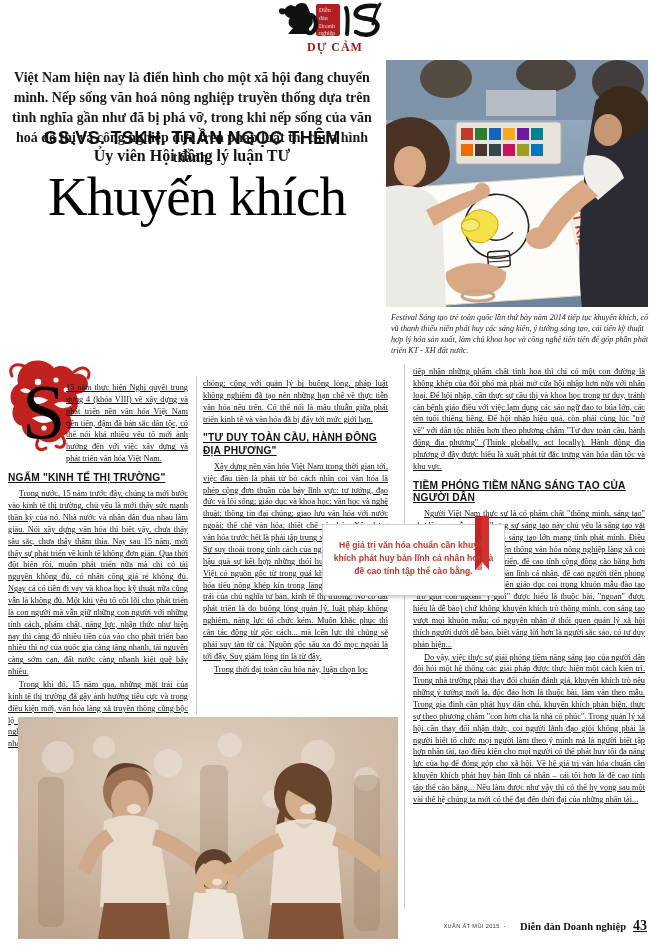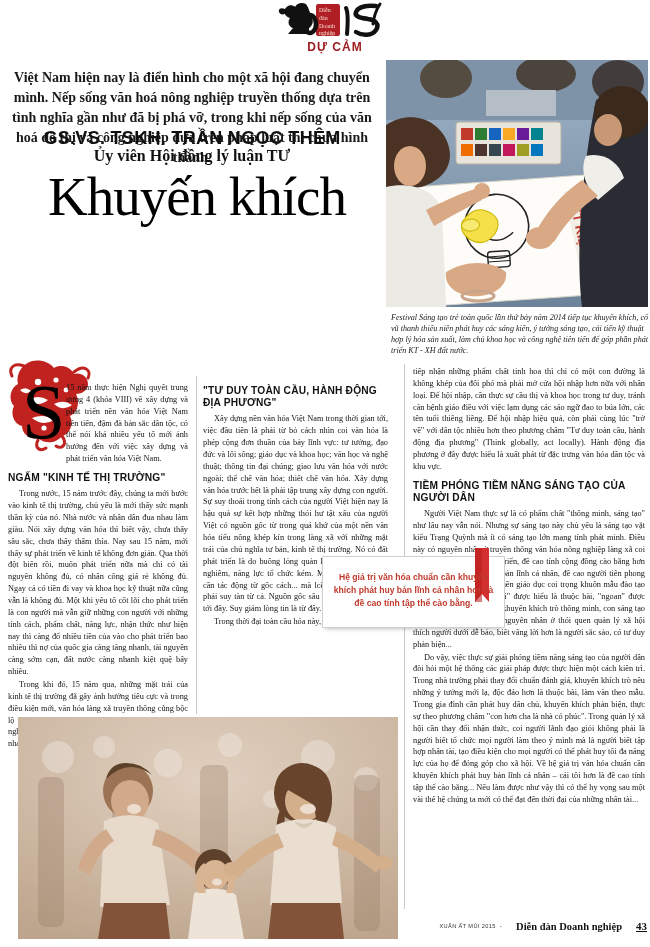--- a/index.html
+++ b/index.html
@@ -20,21 +20,21 @@
     left: 276px; top: 0px;
     width: 118px; height: 58px;
   }
   .logo-wrap { position: relative; width: 118px; height: 44px; }
   .logo-svg { position: absolute; left: 0; top: 0; }
   .logo-sub {
     position: absolute;
     left: 0; top: 40px;
     width: 118px;
     text-align: center;
-    font-family: Liberation Sans, sans-serif;
+    font-family: Liberation Serif, serif;
     font-weight: bold;
     font-size: 12px;
     letter-spacing: 1px;
     color: #9d1c20;
   }
 
   
   #deck {
     position: absolute;
     left: 8px; top: 68px;
@@ -133,20 +133,21 @@
     color: #000;
   }
 
   
   .col {
     position: absolute;
     font-size: 8.3px;
     line-height: 1.43;
     text-align: justify;
     color: #141414;
+    text-decoration: underline;
   }
   .col p { margin: 0 0 1px 0; text-indent: 11px; }
   .col p.noind { text-indent: 0; }
   #col1 { left: 8px; top: 382px; width: 180px; }
   #col1 .lead { text-indent: 0; }
   #col1 .lead-wrap { margin-left: 58px; }
   #col2 { left: 203px; top: 378px; width: 185px; }
   #col3 { left: 413px; top: 366px; width: 232px; }
 
   .sec-head {
@@ -164,21 +165,21 @@
   
   .vrule {
     position: absolute;
     width: 1px;
     background: #c8c8c8;
   }
 
   
   #pullquote {
     position: absolute;
-    left: 322px; top: 556px;
+    left: 322px; top: 524px;
     width: 183px; height: 80px;
   }
   #pq-box {
     position: absolute;
     left: 0; top: 0;
     width: 183px; height: 72px;
     border: 1px solid #cfcfcf;
     background: #fff;
     border-radius: 1px;
     box-shadow: 0 3px 5px -3px rgba(0,0,0,.35);
@@ -225,22 +226,22 @@
   }
   #footer .mag {
     font-family: "Liberation Serif", serif;
     font-weight: bold;
     font-size: 10.5px;
     margin-left: 10px;
   }
   #footer .pg {
     font-family: "Liberation Serif", serif;
     font-weight: bold;
-    font-size: 11px;
-    margin-left: 10px;
+    font-size: 14px;
+    margin-left: 3px;
     text-decoration: underline;
   }
 </style>
 </head>
 <body>
 
 <div id="masthead">
   <div class="logo-wrap">
     <svg class="logo-svg" width="118" height="44" viewBox="0 0 118 44">
 
@@ -395,20 +396,21 @@
 <div class="col" id="col1">
   <div class="lead-wrap">
     <p class="lead">15 năm thực hiện Nghị quyết trung ương 4 (khóa VIII) về xây dựng và phát triển nền văn hóa Việt Nam tiên tiến, đậm đà bản sắc dân tộc, có thể nói khá nhiều yếu tố mới ảnh hưởng đến với việc xây dựng và phát triển văn hóa Việt Nam.</p>
   </div>
   <div class="sec-head">NGẤM "KINH TẾ THỊ TRƯỜNG"</div>
   <p>Trong nước, 15 năm trước đây, chúng ta mới bước vào kinh tế thị trường, chủ yếu là mới thấy sức mạnh thần kỳ của nó. Nhà nước và nhân dân đua nhau làm giàu. Nói xây dựng văn hóa thì biết vậy, chưa thấy sâu sắc, chưa thấy thấm thía. Nay sau 15 năm, mới thấy sự phát triển về kinh tế không đơn giản. Qua thời đột biến rồi, muốn phát triển nữa mà chỉ có tài nguyên không đủ, có nhân công giá rẻ không đủ. Ngay cả có tiền đi vay và khoa học kỹ thuật nữa cũng vẫn là không đủ. Một khi yếu tố cốt lõi cho phát triển là con người mà vẫn giữ những con người với những tính cách, phẩm chất, năng lực, nhận thức như hiện nay thì càng đổ nhiều tiền của vào cho phát triển bao nhiêu thì nợ của quốc gia càng tăng nhanh, tài nguyên càng sớm cạn, đất nước càng nhanh kiệt quệ bấy nhiêu.</p>
   <p>Trong khi đó, 15 năm qua, những mặt trái của kinh tế thị trường đã gây ảnh hưởng tiêu cực và trong điều kiện mới, văn hóa làng xã truyền thống cũng bộc lộ những bất hợp lý trong bối cảnh đô thị hóa, công nghiệp hóa và hiện đại hóa. Hai thứ đó kết hợp với nhau khiến cho con người Việt Nam biến chất nhanh</p>
 </div>
 
 <div class="col" id="col2">
+  <p class="noind">chóng; cộng với quản lý bị buông lỏng, pháp luật không nghiêm đã tạo nên những hạn chế về thực tiễn văn hóa nêu trên. Có thể nói là mâu thuẫn giữa phát triển kinh tế và văn hóa đã bị đẩy tới mức giới hạn.</p>
   <div class="sec-head">"TƯ DUY TOÀN CẦU, HÀNH ĐỘNG ĐỊA PHƯƠNG"</div>
   <p>Xây dựng nền văn hóa Việt Nam trong thời gian tới, việc đầu tiên là phải từ bỏ cách nhìn coi văn hóa là phép cộng đơn thuần của bảy lĩnh vực: tư tưởng, đạo đức và lối sống; giáo dục và khoa học; văn học và nghệ thuật; thông tin đại chúng; giao lưu văn hóa với nước ngoài; thể chế văn hóa; thiết chế văn hóa. Xây dựng văn hóa trước hết là phải tập trung xây dựng con người. Sự suy thoái trong tính cách của người Việt hiện nay là hậu quả sự kết hợp những thói hư tật xấu của người Việt có nguồn gốc từ trong quá khứ của một nền văn hóa tiểu nông khép kín trong làng xã với những mặt trái của chủ nghĩa tư bản, kinh tế thị trường. Nó có đất phát triển là do buông lỏng quản lý, luật pháp không nghiêm, năng lực tổ chức kém. Muốn khắc phục thì cần tác động từ gốc cách... mà lcền lực thì chúng sẽ phải suy tàn từ cả. Nguồn gốc sâu xa đó mọc ngoài là tới đây. Suy giảm lòng tin là từ đây.</p>
   <p>Trong thời đại toàn cầu hóa này, luận chọn lọc</p>
 </div>
 
 <div class="col" id="col3">
   <p class="noind">tiếp nhận những phẩm chất tinh hoa thì chỉ có một con đường là không khép của đối phó mà phải mở cửa hội nhập hơn nữa với nhân loại. Để hội nhập, cần thực sự cầu thị và khoa học trong tư duy, tránh căn bệnh giáo điều với việc lạm dụng các sáo ngữ đao to búa lớn, các tên tuổi thiêng liêng. Để hội nhập hiệu quả, còn phải cùng lúc "trở về" với dân tộc nhiều hơn theo phương châm "Tư duy toàn cầu, hành động địa phương" (Think globally, act locally). Hành động địa phương ở đây được hiểu là xuất phát từ đặc trưng văn hóa dân tộc và khu vực.</p>
   <div class="sec-head">TIỀM PHÓNG TIỀM NĂNG SÁNG TẠO CỦA NGƯỜI DÂN</div>
   <p>Người Việt Nam thực sự là có phẩm chất "thông minh, sáng tạo" như lâu nay vẫn nói. Nhưng sự sáng tạo này chủ yếu là sáng tạo vặt kiểu Trạng Quỳnh mà ít có sáng tạo lớn mang tính phát minh. Điều này có nguyên nhân ở truyền thống văn hóa nông nghiệp làng xã coi trọng ổn định hơn là phát triển, đề cao tính cộng đồng cào bằng hơn là khuyến khích phát huy bản lĩnh cá nhân, đề cao người tiên phong đi đầu; có nguyên nhân ở nền giáo dục coi trọng khuôn mẫu đào tạo "trò giỏi con ngoan" ("giỏi" được hiểu là thuộc bài, "ngoan" được hiểu là dễ bảo) chứ không khuyến khích trò thông minh, con sáng tạo vượt mọi khuôn mẫu; có nguyên nhân ở thói quen quản lý xã hội thích người dưới dễ bảo, biết vâng lời hơn là người sắc sảo, có tư duy phản biện...</p>
   <p>Do vậy, việc thực sự giải phóng tiềm năng sáng tạo của người dân đòi hỏi một hệ thống các giải pháp được thực hiện một cách kiên trì. Trong nhà trường phải thay đổi chuẩn đánh giá, khuyến khích trò nêu những ý tưởng mới lạ, độc đáo hơn là thuộc bài, làm văn theo mẫu. Trong gia đình cần phát huy dân chủ, khuyến khích phản biện, thực sự theo phương châm "con hơn cha là nhà có phúc". Trong quản lý xã hội cần thay đổi nhận thức, coi người lãnh đạo giỏi không phải là người biết tổ chức mọi người làm theo ý mình mà là người biết tập hợp nhân tài, tạo điều kiện cho mọi người có thể phát huy tối đa năng lực của họ để đóng góp cho xã hội. Về hệ giá trị văn hóa chuẩn cần khuyến khích phát huy bản lĩnh cá nhân – cái tôi hơn là đề cao tính tập thể cào bằng... Nếu làm được như vậy thì có thể hy vọng sau một vài thế hệ chúng ta mới có thể đạt đến thời đại của những nhân tài...</p>

